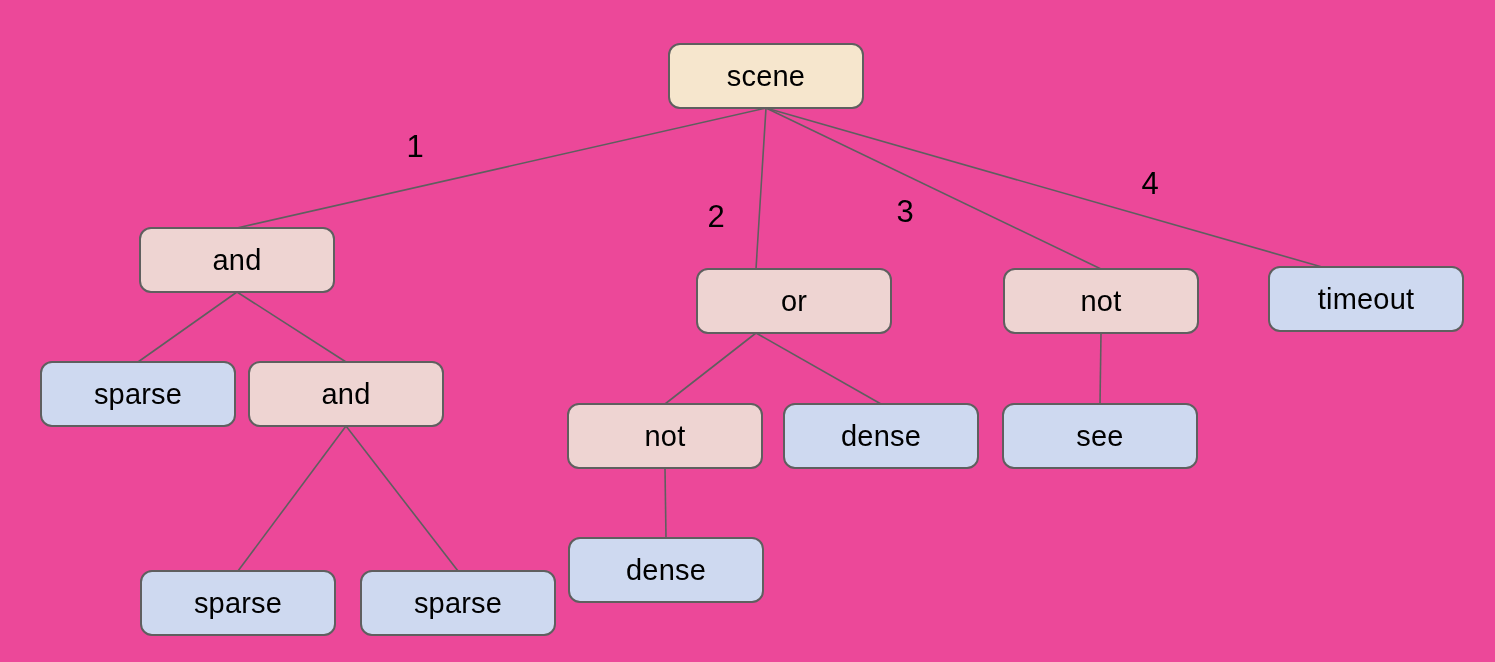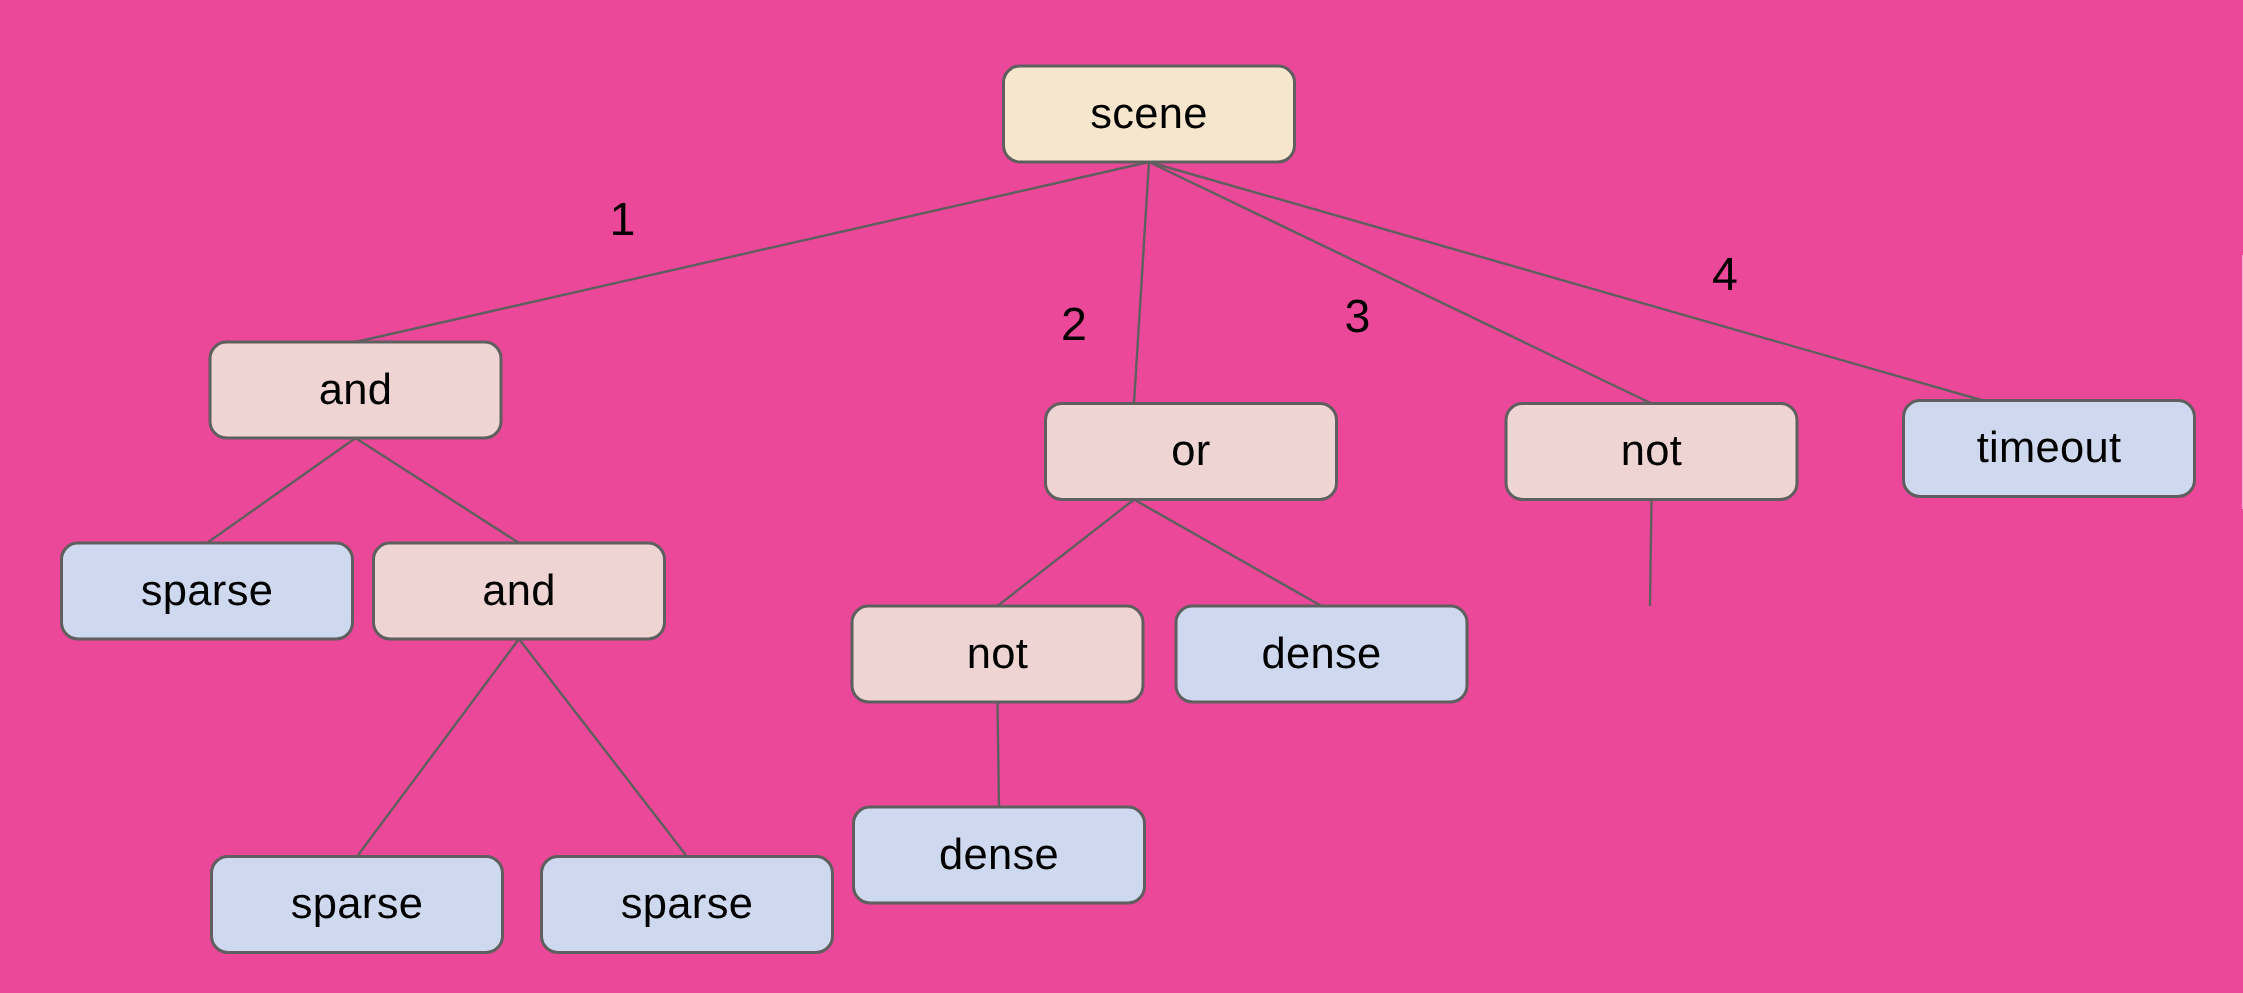--- a/index.html
+++ b/index.html
@@ -65,20 +65,21 @@
 
 <div class="node" style="left: 668px; top: 43px; background: rgb(246, 230, 205); border-color: rgb(95, 95, 95); color: rgb(0, 0, 0);">scene</div>
     <div class="node" style="left: 139px; top: 227px; background: rgb(238, 212, 210); border-color: rgb(95, 95, 95); color: rgb(0, 0, 0);">and</div>
     <div class="node" style="left: 696px; top: 268px; background: rgb(238, 212, 210); border-color: rgb(95, 95, 95); color: rgb(0, 0, 0);">or</div>
     <div class="node" style="left: 1003px; top: 268px; background: rgb(238, 212, 210); border-color: rgb(95, 95, 95); color: rgb(0, 0, 0);">not</div>
     <div class="node" style="left: 1224px; top: 266px; background: rgb(206, 217, 240); border-color: rgb(95, 95, 95); color: rgb(0, 0, 0); margin-left: 44px;">timeout</div>
     <div class="node" style="left: 40px; top: 361px; background: rgb(206, 217, 240); border-color: rgb(95, 95, 95); color: rgb(0, 0, 0);">sparse</div>
     <div class="node" style="left: 248px; top: 361px; background: rgb(238, 212, 210); border-color: rgb(95, 95, 95); color: rgb(0, 0, 0);">and</div>
     <div class="node" style="left: 567px; top: 403px; background: rgb(238, 212, 210); border-color: rgb(95, 95, 95); color: rgb(0, 0, 0);">not</div>
     <div class="node" style="left: 783px; top: 403px; background: rgb(206, 217, 240); border-color: rgb(95, 95, 95); color: rgb(0, 0, 0);">dense</div>
+    <div class="node" style="left: 1002px; top: 403px; background: rgb(206, 217, 240); border-color: rgb(95, 95, 95); color: rgb(0, 0, 0);">see</div>
     <div class="node" style="left: 140px; top: 570px; background: rgb(206, 217, 240); border-color: rgb(95, 95, 95); color: rgb(0, 0, 0);">sparse</div>
     <div class="node" style="left: 360px; top: 570px; background: rgb(206, 217, 240); border-color: rgb(95, 95, 95); color: rgb(0, 0, 0);">sparse</div>
     <div class="node" style="left: 568px; top: 537px; background: rgb(206, 217, 240); border-color: rgb(95, 95, 95); color: rgb(0, 0, 0);">dense</div>
     <div class="edge-label" style="left: 415px; top: 146px;">1</div>
     <div class="edge-label" style="left: 716px; top: 216px;">2</div>
     <div class="edge-label" style="left: 905px; top: 211px;">3</div>
     <div class="edge-label" style="left: 1150px; top: 183px;">4</div>
   </div>
 
 </body></html>

